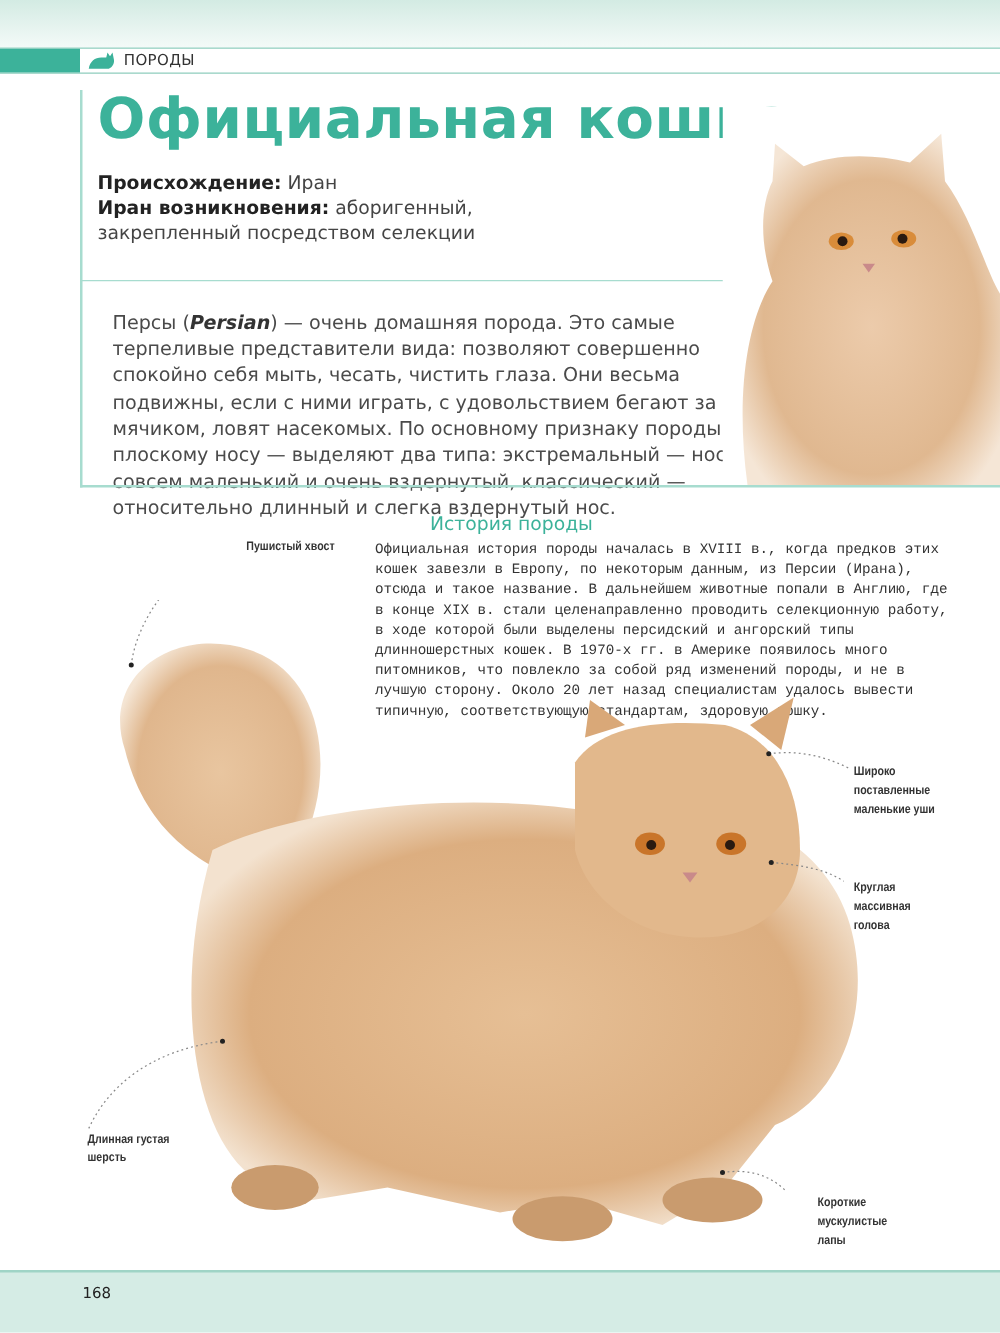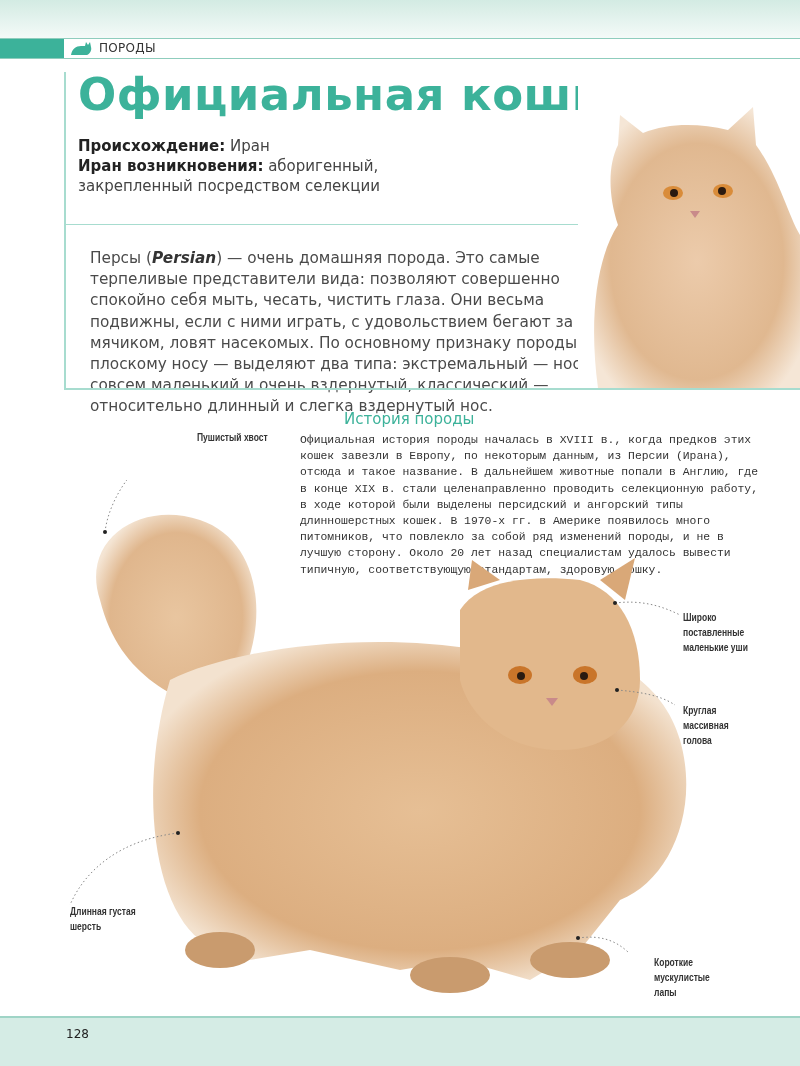--- a/index.html
+++ b/index.html
@@ -154,13 +154,13 @@
   </g>
 </svg>
 
 <div class="callout" style="left:197px; top:430px; white-space:nowrap;">Пушистый хвост</div>
 <div class="callout" style="left:683px; top:610px; width:90px;">Широко поставленные маленькие уши</div>
 <div class="callout" style="left:683px; top:703px; width:70px;">Круглая массивная голова</div>
 <div class="callout" style="left:70px; top:904px; width:90px;">Длинная густая шерсть</div>
 <div class="callout" style="left:654px; top:955px; width:75px;">Короткие мускулистые лапы</div>
 
 <div class="bottom-band"></div>
-<div class="page-num">128</div>
+<div class="page-num">168</div>
 
 </body></html>

